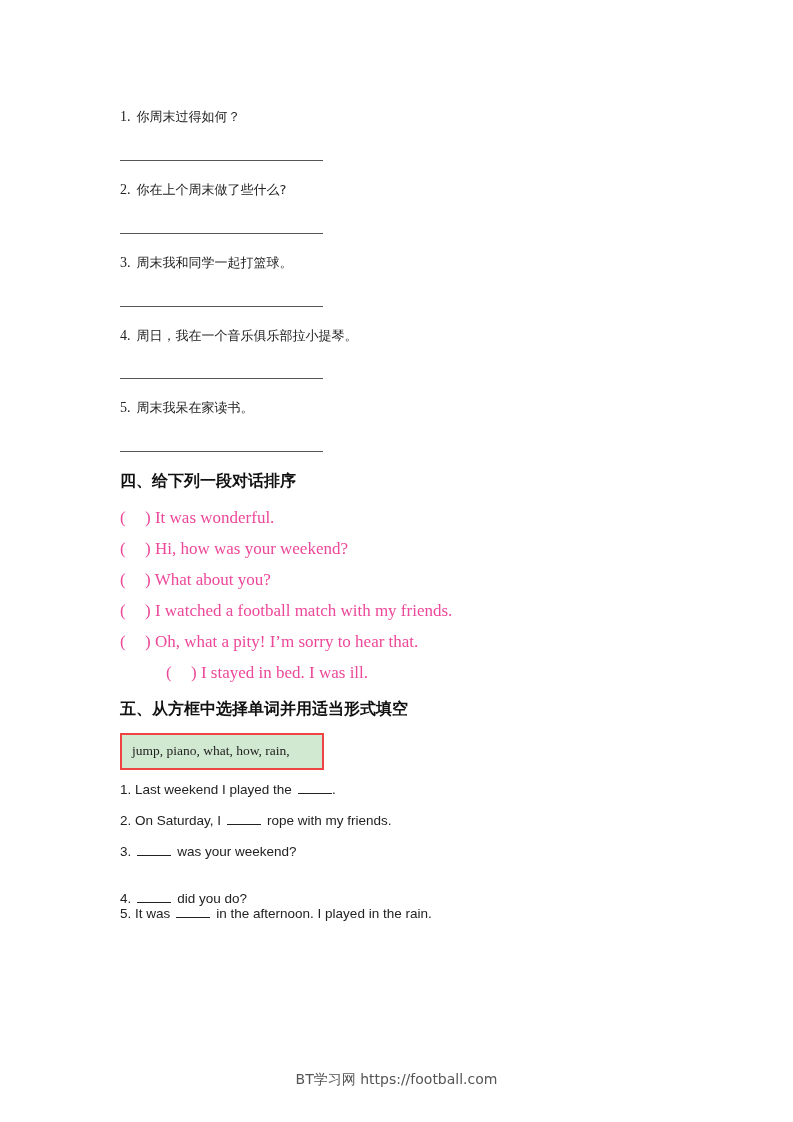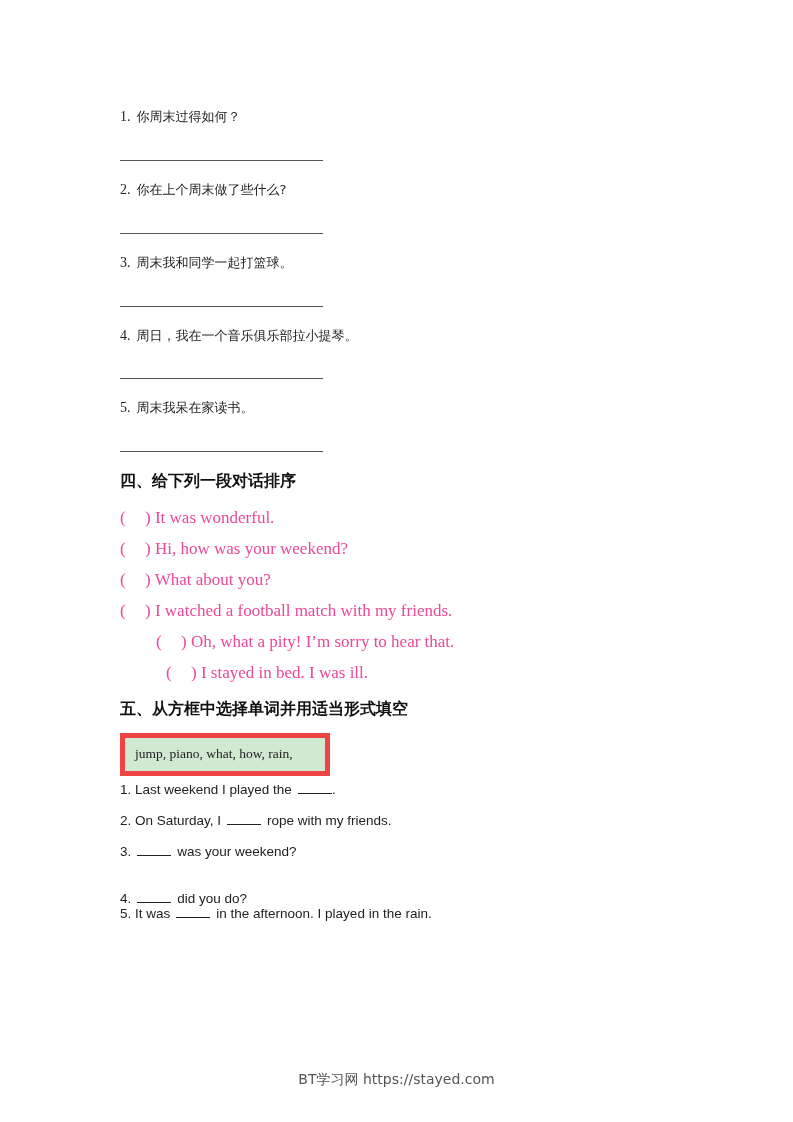--- a/index.html
+++ b/index.html
@@ -65,21 +65,21 @@
       display: inline-block;
       width: 25px;
     }
     .word-box {
       position: absolute;
       left: 120px;
       top: 733px;
       width: 200px;
       height: 33px;
       background: #d1e8d1;
-      border: 5px solid #ef4444;
+      border: 2px solid #ef4444;
       box-sizing: content-box;
     }
     .word-box span {
       position: absolute;
       left: 10px;
       top: 8px;
       font-family: "Liberation Serif", serif;
       font-size: 13.5px;
       color: #222;
       white-space: nowrap;
@@ -150,21 +150,21 @@
   </div>
   <div class="order-item" style="top:541px;">
     <span class="paren-open">(</span><span>)</span> <span>Hi, how was your weekend?</span>
   </div>
   <div class="order-item" style="top:572px;">
     <span class="paren-open">(</span><span>)</span> <span>What about you?</span>
   </div>
   <div class="order-item" style="top:603px;">
     <span class="paren-open">(</span><span>)</span> <span>I watched a football match with my friends.</span>
   </div>
-  <div class="order-item" style="top:634px;margin-left:36px;">
+  <div class="order-item" style="top:634px;">
     <span class="paren-open">(</span><span>)</span> <span>Oh, what a pity! I’m sorry to hear that.</span>
   </div>
   <div class="order-item" style="top:665px;margin-left:46px;">
     <span class="paren-open">(</span><span>)</span> <span>I stayed in bed. I was ill.</span>
   </div>
 
   <div class="section-title" style="top:698px;">五、从方框中选择单词并用适当形式填空</div>
 
   <div class="word-box">
     <span>jump, piano, what, how, rain,</span>
@@ -179,15 +179,15 @@
   <div class="fill-item" style="top:843px;">
     <span>3.</span><span class="blank"></span><span>was your weekend?</span>
   </div>
   <div class="fill-item" style="top:874px;margin-top:16px;">
     <span>4.</span><span class="blank"></span><span>did you do?</span>
   </div>
   <div class="fill-item" style="top:905px;">
     <span>5. It was</span><span class="blank"></span><span>in the afternoon. I played in the rain.</span>
   </div>
 
-  <div class="footer">BT学习网 https://stayed.com</div>
+  <div class="footer">BT学习网 https://football.com</div>
 
 </div>
 
 </body></html>

